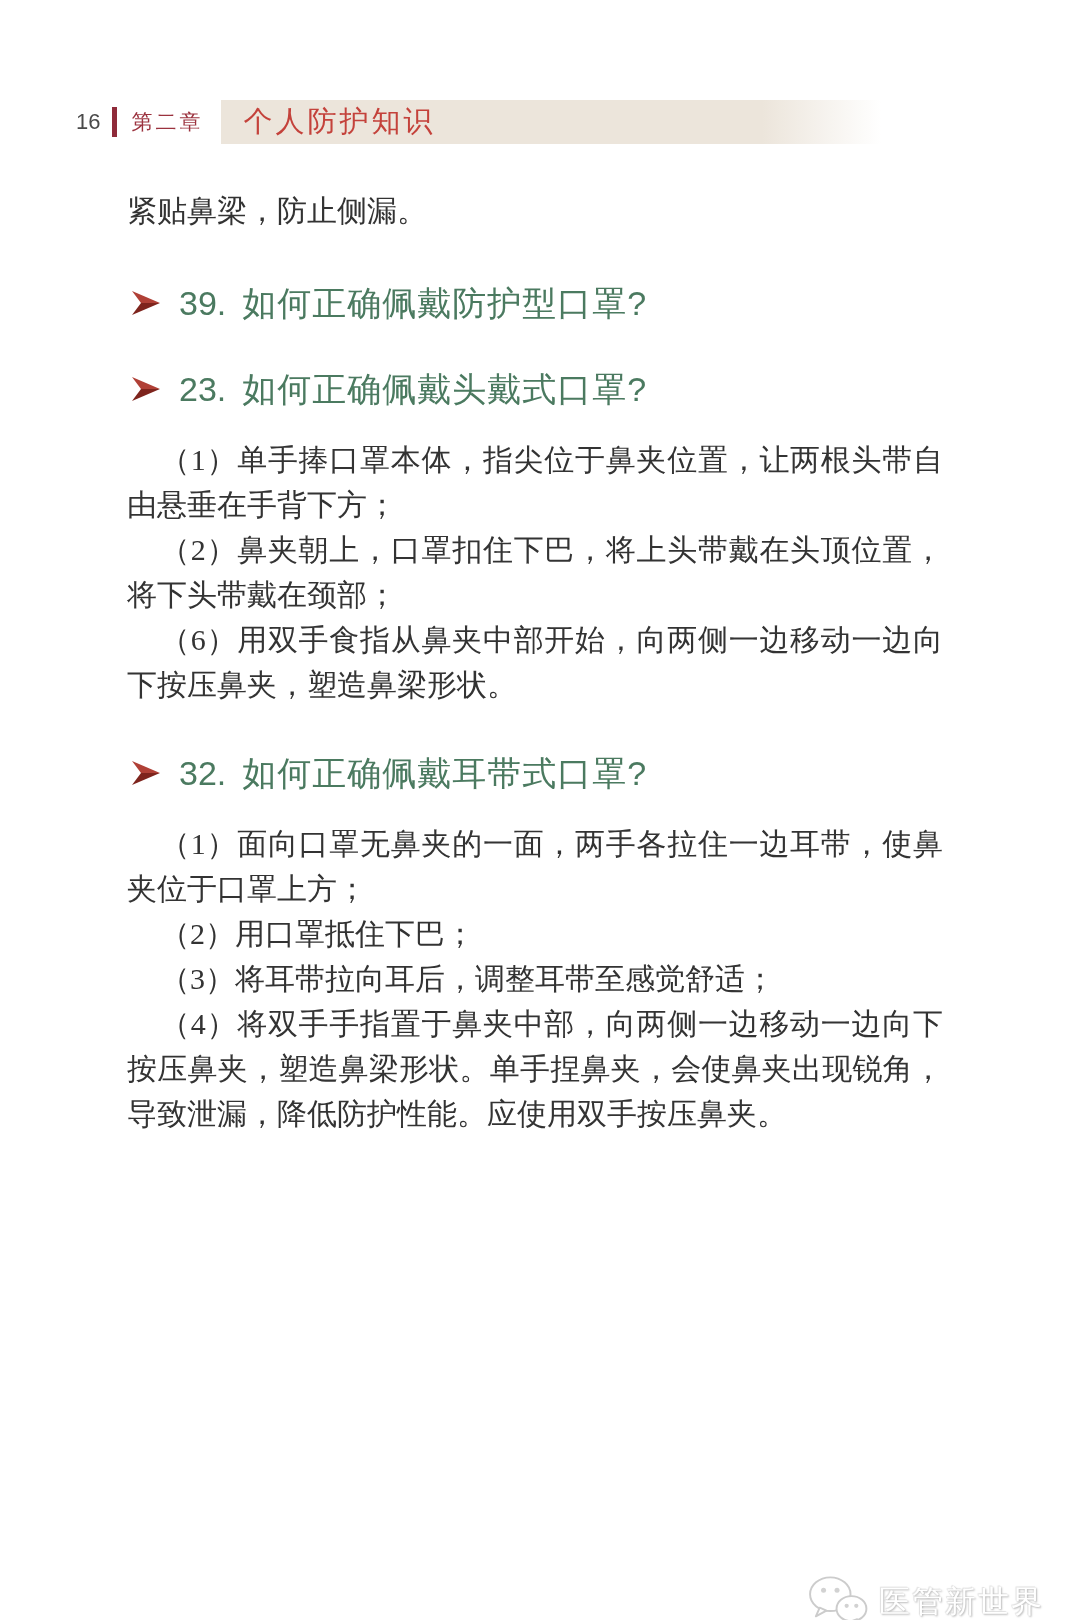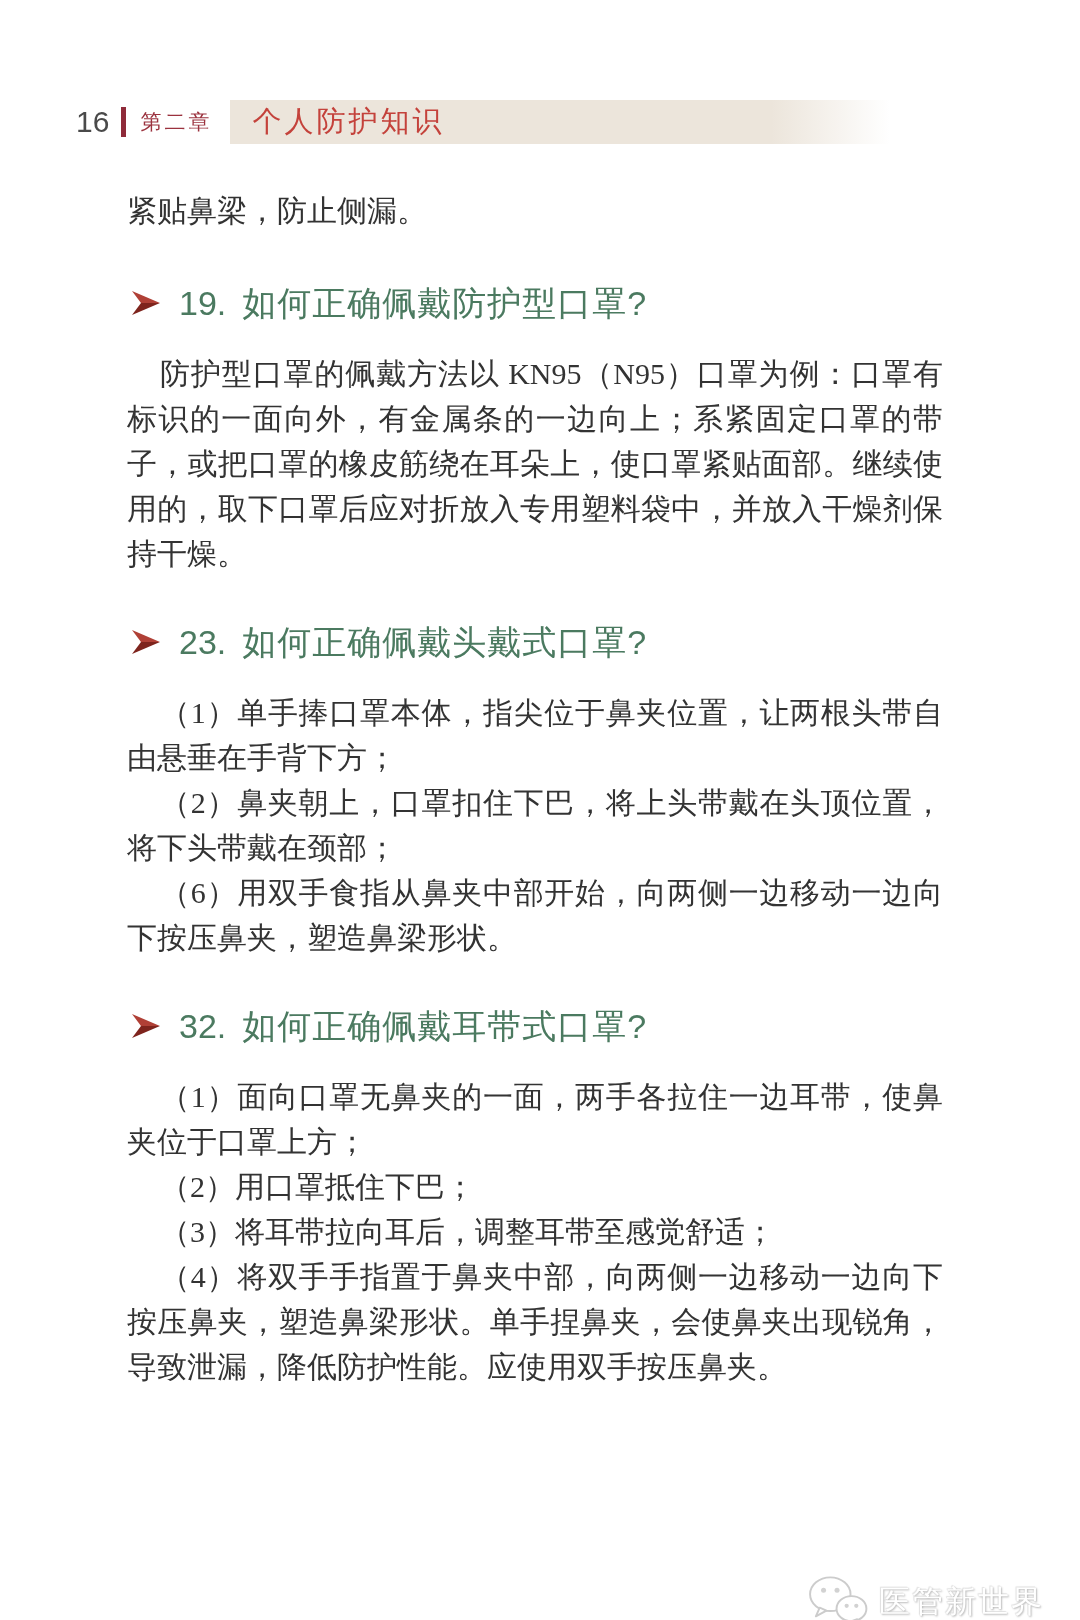--- a/index.html
+++ b/index.html
@@ -15,21 +15,21 @@
   }
 
   
   .chapter-header {
     display: flex;
     align-items: center;
     margin: 100px 0 0 76px;
     height: 44px;
     font-family: "Liberation Sans", "DejaVu Sans", sans-serif;
   }
-  .page-num { font-size: 30px; color: #4a4a4a; }
+  .page-num { font-size: 22px; color: #4a4a4a; }
   .head-divider { width: 5px; height: 30px; background: #8f2b3a; margin: 0 14px 0 12px; }
   .chapter-label { font-size: 21px; color: #9b323e; letter-spacing: 3px; }
   .title-strip {
     margin-left: 18px;
     width: 660px;
     height: 44px;
     display: flex;
     align-items: center;
     background: linear-gradient(90deg, #ece5db 0%, #ece5db 82%, rgba(236,229,219,0) 100%);
   }
@@ -96,24 +96,23 @@
   <p class="body-text intro">紧贴鼻梁，防止侧漏。</p>
 
   <section>
     <h2 class="q-heading first">
       <span class="arrow-wrap">
         <svg width="30" height="26" viewBox="0 0 30 26">
           <polygon points="1,1 29,13 10,13" fill="#b04036"></polygon>
           <polygon points="1,25 29,13 10,13" fill="#7e241d"></polygon>
         </svg>
       </span>
-      <span class="q-num">19.</span>
+      <span class="q-num">39.</span>
       <span class="q-title">如何正确佩戴防护型口罩?</span>
     </h2>
-    <p class="body-text">防护型口罩的佩戴方法以 KN95（N95）口罩为例：口罩有标识的一面向外，有金属条的一边向上；系紧固定口罩的带子，或把口罩的橡皮筋绕在耳朵上，使口罩紧贴面部。继续使用的，取下口罩后应对折放入专用塑料袋中，并放入干燥剂保持干燥。</p>
   </section>
 
   <section>
     <h2 class="q-heading">
       <span class="arrow-wrap">
         <svg width="30" height="26" viewBox="0 0 30 26">
           <polygon points="1,1 29,13 10,13" fill="#b04036"></polygon>
           <polygon points="1,25 29,13 10,13" fill="#7e241d"></polygon>
         </svg>
       </span>

